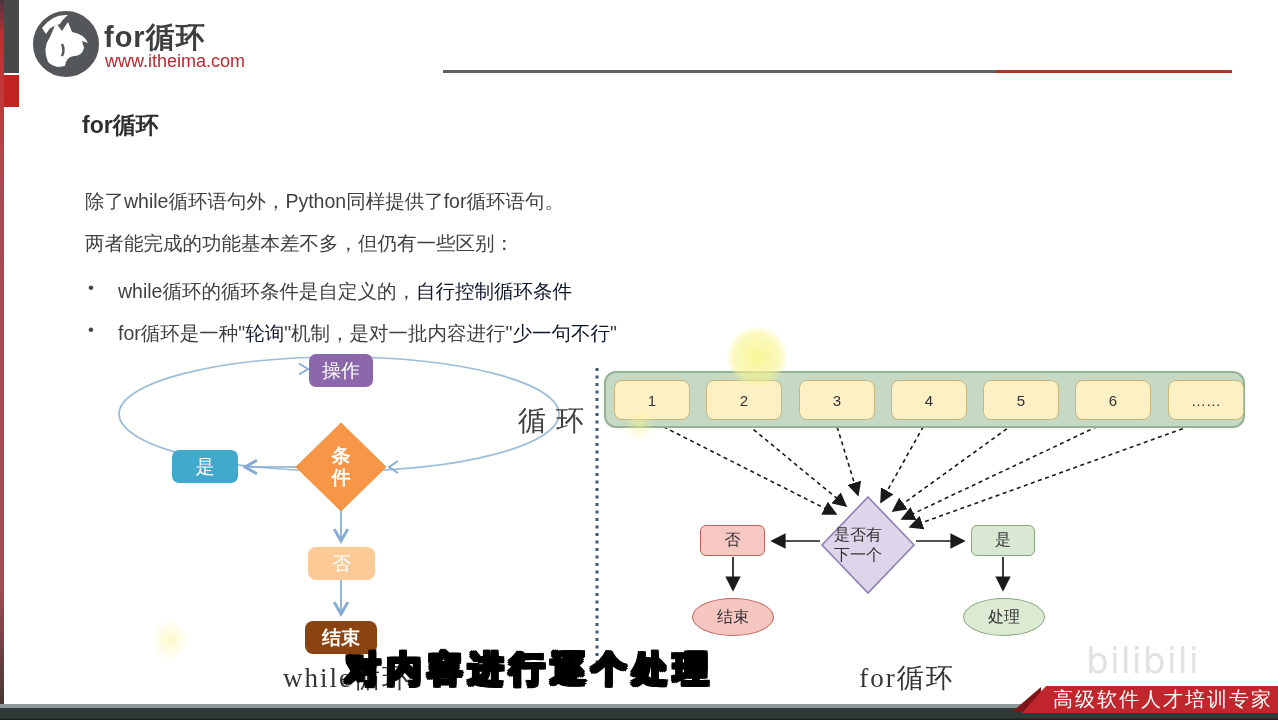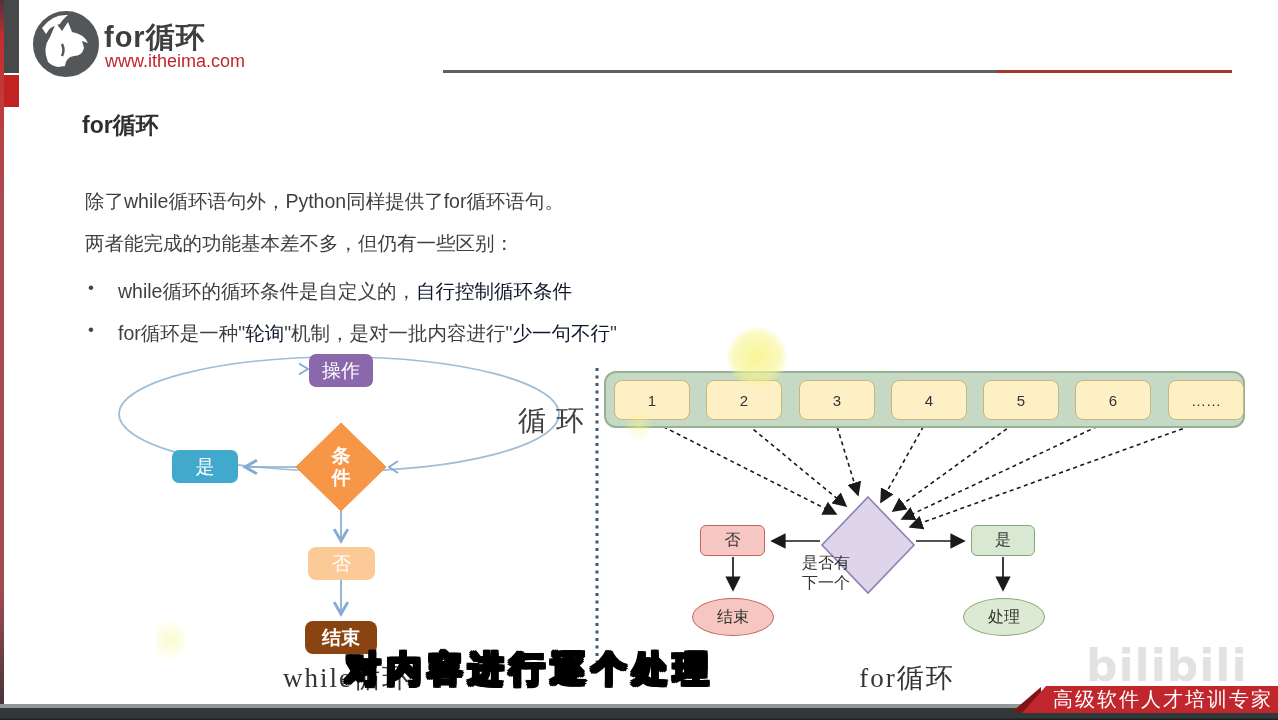--- a/index.html
+++ b/index.html
@@ -46,21 +46,21 @@
                 font-family:"Liberation Serif","DejaVu Serif",serif; }
   .chart-caption { position:absolute; z-index:2; font-size:27px; color:#353535;
                    font-family:"Liberation Serif","DejaVu Serif",serif; letter-spacing:2px; }
   .cap-while { left:272px; top:660px; width:150px; text-align:center; }
   .cap-for   { left:852px; top:660px; width:110px; text-align:center; }
 
   .seq-container { position:absolute; left:604px; top:371px; width:641px; height:57px; z-index:2;
                    background:#c5d9c4; border:2px solid #94b294; border-radius:12px; }
   .seq-item { position:absolute; top:7px; width:76px; height:40px; background:#fdf0c5; border:1.5px solid #c9b67c;
               border-radius:8px; display:flex; align-items:center; justify-content:center; font-size:15px; color:#333; }
-  .fl-cond { left:780px; top:497px; width:92px; height:96px; flex-direction:column; color:#333; font-size:16px; line-height:20px;justify-content:flex-end; }
+  .fl-cond { left:812px; top:497px; width:92px; height:96px; flex-direction:column; color:#333; font-size:16px; line-height:20px; }
   .fl-no  { left:700px; top:525px; width:65px; height:31px; background:#f6c7c3; border:1.6px solid #c4625c; border-radius:6px; font-size:16px; color:#333; }
   .fl-yes { left:971px; top:525px; width:64px; height:31px; background:#d9e8d2; border:1.6px solid #84a87a; border-radius:6px; font-size:16px; color:#333; }
   .fl-endEllipse  { left:692px; top:598px; width:82px; height:38px; background:#f6c6c1; border:1.6px solid #c4625c; border-radius:50%; font-size:16px; color:#333; }
   .fl-procEllipse { left:963px; top:598px; width:82px; height:38px; background:#dcead3; border:1.6px solid #84a87a; border-radius:50%; font-size:16px; color:#333; }
 
   
   .hl { position:absolute; border-radius:50%; z-index:3; pointer-events:none; }
   .hl-big   { left:727px; top:327px; width:60px; height:60px;
               background:radial-gradient(circle, rgba(247,244,140,0.9) 0%, rgba(247,244,140,0.55) 55%, rgba(247,244,140,0) 75%); }
   .hl-small { left:624px; top:408px; width:30px; height:34px;
@@ -69,21 +69,21 @@
               background:radial-gradient(circle, rgba(247,244,140,0.45) 0%, rgba(247,244,140,0) 72%); }
 
   
   .subtitle { position:absolute; left:0; top:646px; width:1060px; text-align:center; z-index:5;
     font-size:35px; font-weight:bold; color:#fff; letter-spacing:6px;
     -webkit-text-stroke:2px #000;
     text-shadow:-2px -2px 0 #000, 2px -2px 0 #000, -2px 2px 0 #000, 2px 2px 0 #000,
                 -2px 0 0 #000, 2px 0 0 #000, 0 -2px 0 #000, 0 2px 0 #000; }
 
   
-  .watermark { position:absolute; left:1086px; top:640px; z-index:4; font-size:44px; font-weight:bold;
+  .watermark { position:absolute; left:1086px; top:640px; z-index:4; font-size:36px; font-weight:normal;
     color:rgba(216,216,216,0.75); letter-spacing:1px; font-family:"DejaVu Sans",sans-serif; }
   .footer-bar { position:absolute; left:0; top:704px; width:1278px; height:16px; z-index:5;
     background:linear-gradient(#8f9898 0%, #8f9898 24%, #313838 28%, #313838 86%, #161919 100%); }
   .banner { position:absolute; left:1010px; top:686px; width:268px; height:27px; z-index:6;
     background:#c0262c; clip-path:polygon(36px 0, 100% 0, 100% 100%, 12px 100%);
     display:flex; align-items:center; justify-content:center; padding-left:38px;
     color:#fff; font-size:20px; letter-spacing:2px; font-family:"Liberation Serif","DejaVu Serif",serif; }
   .banner-fold { position:absolute; left:1012px; top:687px; width:29px; height:25px; z-index:6;
     background:#7e1416; clip-path:polygon(0 100%, 100% 0, 100% 100%); }
 </style>

